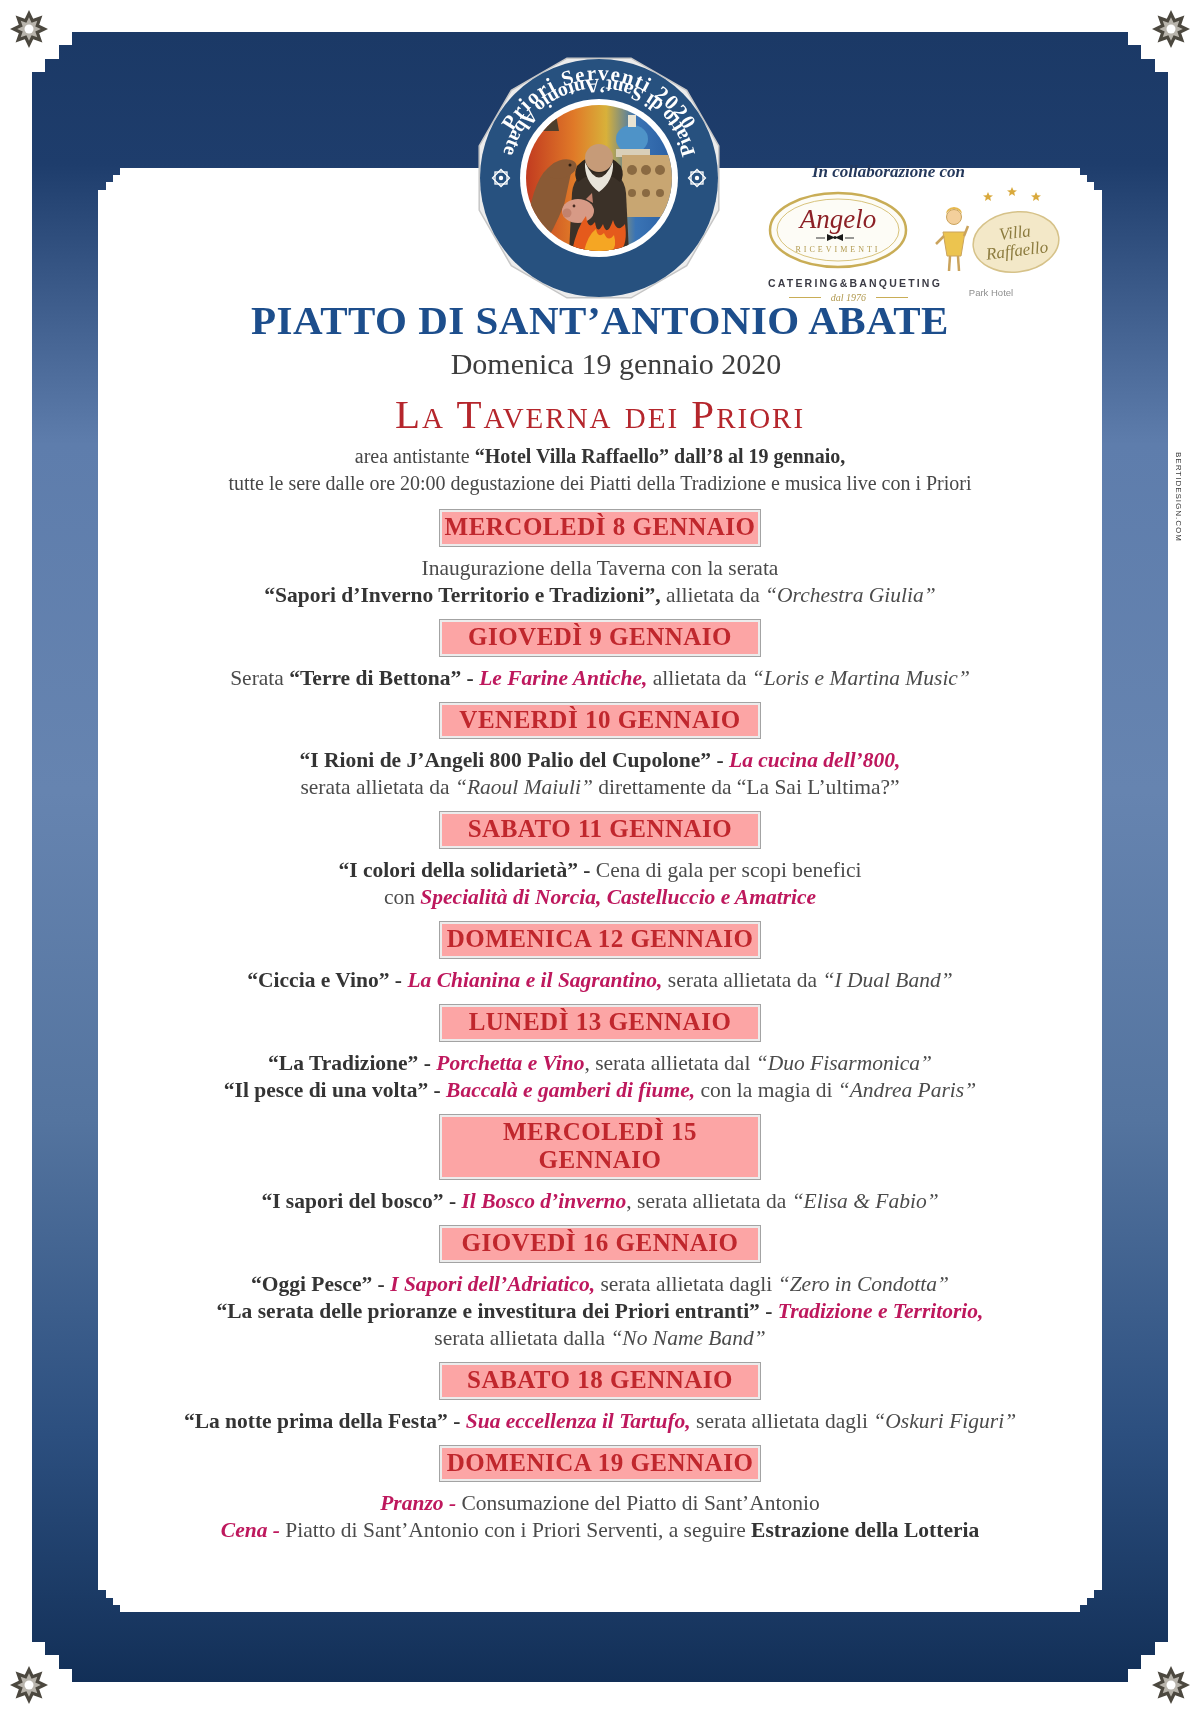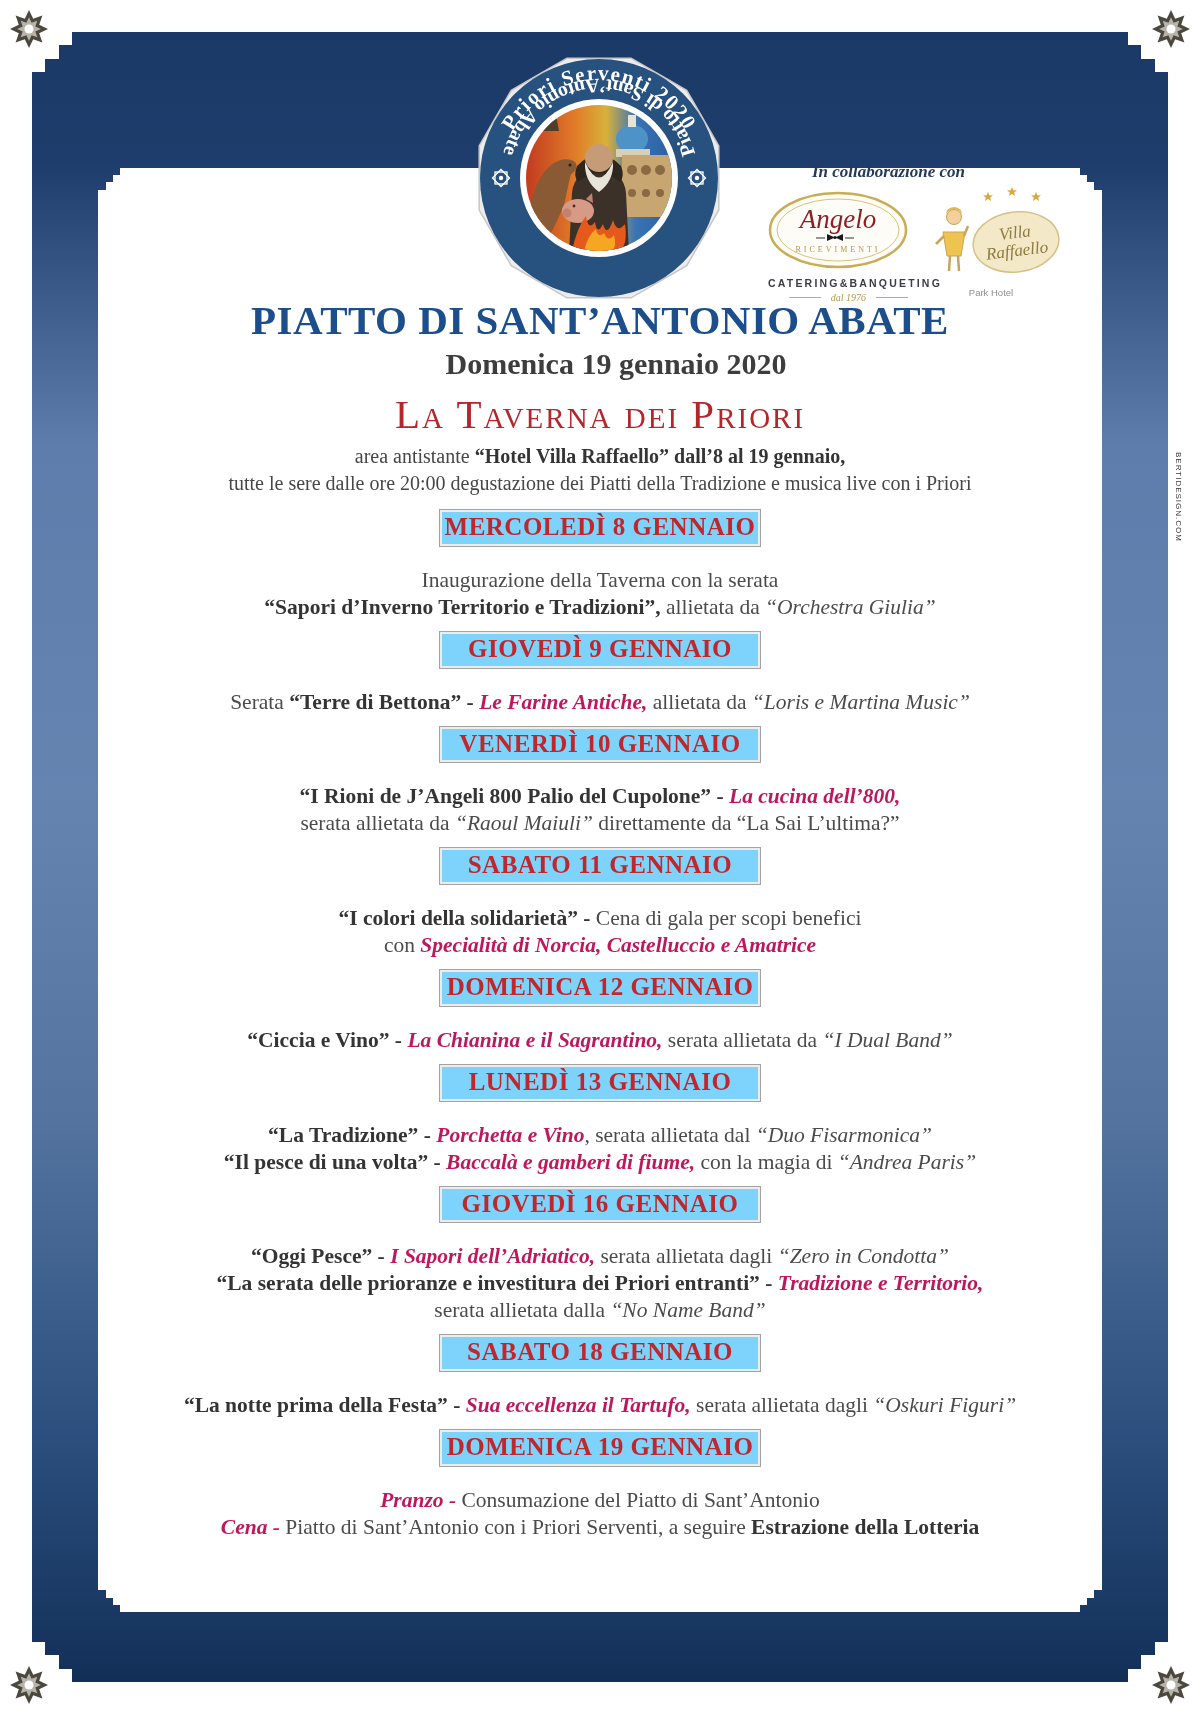--- a/index.html
+++ b/index.html
@@ -61,28 +61,28 @@
   
   .credit {
     position:absolute; left:1174px; top:452px;
     writing-mode:vertical-rl;
     font-family:"Liberation Sans",sans-serif; font-size:8px; letter-spacing:1px; color:#3a3a3a;
   }
 
   
   .content { position:absolute; left:98px; top:298px; width:1004px; text-align:center; }
   .title { font-size:41px; font-weight:bold; color:#1d4e8c; letter-spacing:0.5px; line-height:1.1; }
-  .date  { margin-top:4px; font-size:30px; font-weight:bold; color:#3d3d3d;padding-left:32px; }
+  .date  { margin-top:4px; font-size:30px; font-weight:normal; color:#3d3d3d;padding-left:32px; }
   .venue { margin-top:12px; font-size:41px; color:#b5262c; font-variant:small-caps; letter-spacing:2px; line-height:1.05; }
   .intro { margin-top:7px; font-size:20px; color:#474747; line-height:27px; }
   .events { margin-top:12px; }
   .day-box {
-    width:322px; margin:10px auto 20px auto; box-sizing:border-box;
+    width:322px; margin:10px auto 8px auto; box-sizing:border-box;
     border:1px solid #a3a3a3; box-shadow:inset 0 0 0 2px #ececec;
-    background:#7dd3fc; padding:3px 4px 4px 4px;
+    background:#fca5a5; padding:3px 4px 4px 4px;
   }
   .day-label { font-size:25px; font-weight:bold; color:#c0272d; letter-spacing:0.5px; line-height:1.15; }
   .desc { font-size:21.5px; color:#4b4b4b; line-height:27px; }
   .seg-b { font-weight:bold; color:#343434; }
   .seg-i { font-style:italic; }
   .seg-bi { font-weight:bold; font-style:italic; color:#be185d; }
 </style>
 </head>
 <body>
 
@@ -290,20 +290,28 @@
           <div><span class="seg-b">“La Tradizione” - </span><span class="seg-bi">Porchetta e Vino</span><span>, serata allietata dal </span><span class="seg-i">“Duo Fisarmonica”</span></div>
         </div>
   </div>
 
   <div class="event">
     <div class="desc">
           <div><span class="seg-b">“Il pesce di una volta” - </span><span class="seg-bi">Baccalà e gamberi di fiume,</span><span> con la magia di </span><span class="seg-i">“Andrea Paris”</span></div>
         </div>
   </div>
 
+  <div class="event">
+    <div class="day-box">
+      <span class="day-label">MERCOLEDÌ 15 GENNAIO</span>
+    </div>
+    <div class="desc">
+          <div><span class="seg-b">“I sapori del bosco” - </span><span class="seg-bi">Il Bosco d’inverno</span><span>, serata allietata da </span><span class="seg-i">“Elisa &amp; Fabio”</span></div>
+        </div>
+  </div>
 
   <div class="event">
     <div class="day-box">
       <span class="day-label">GIOVEDÌ 16 GENNAIO</span>
     </div>
     <div class="desc">
           <div><span class="seg-b">“Oggi Pesce” - </span><span class="seg-bi">I Sapori dell’Adriatico,</span><span> serata allietata dagli </span><span class="seg-i">“Zero in Condotta”</span></div>
         </div>
   </div>
 

